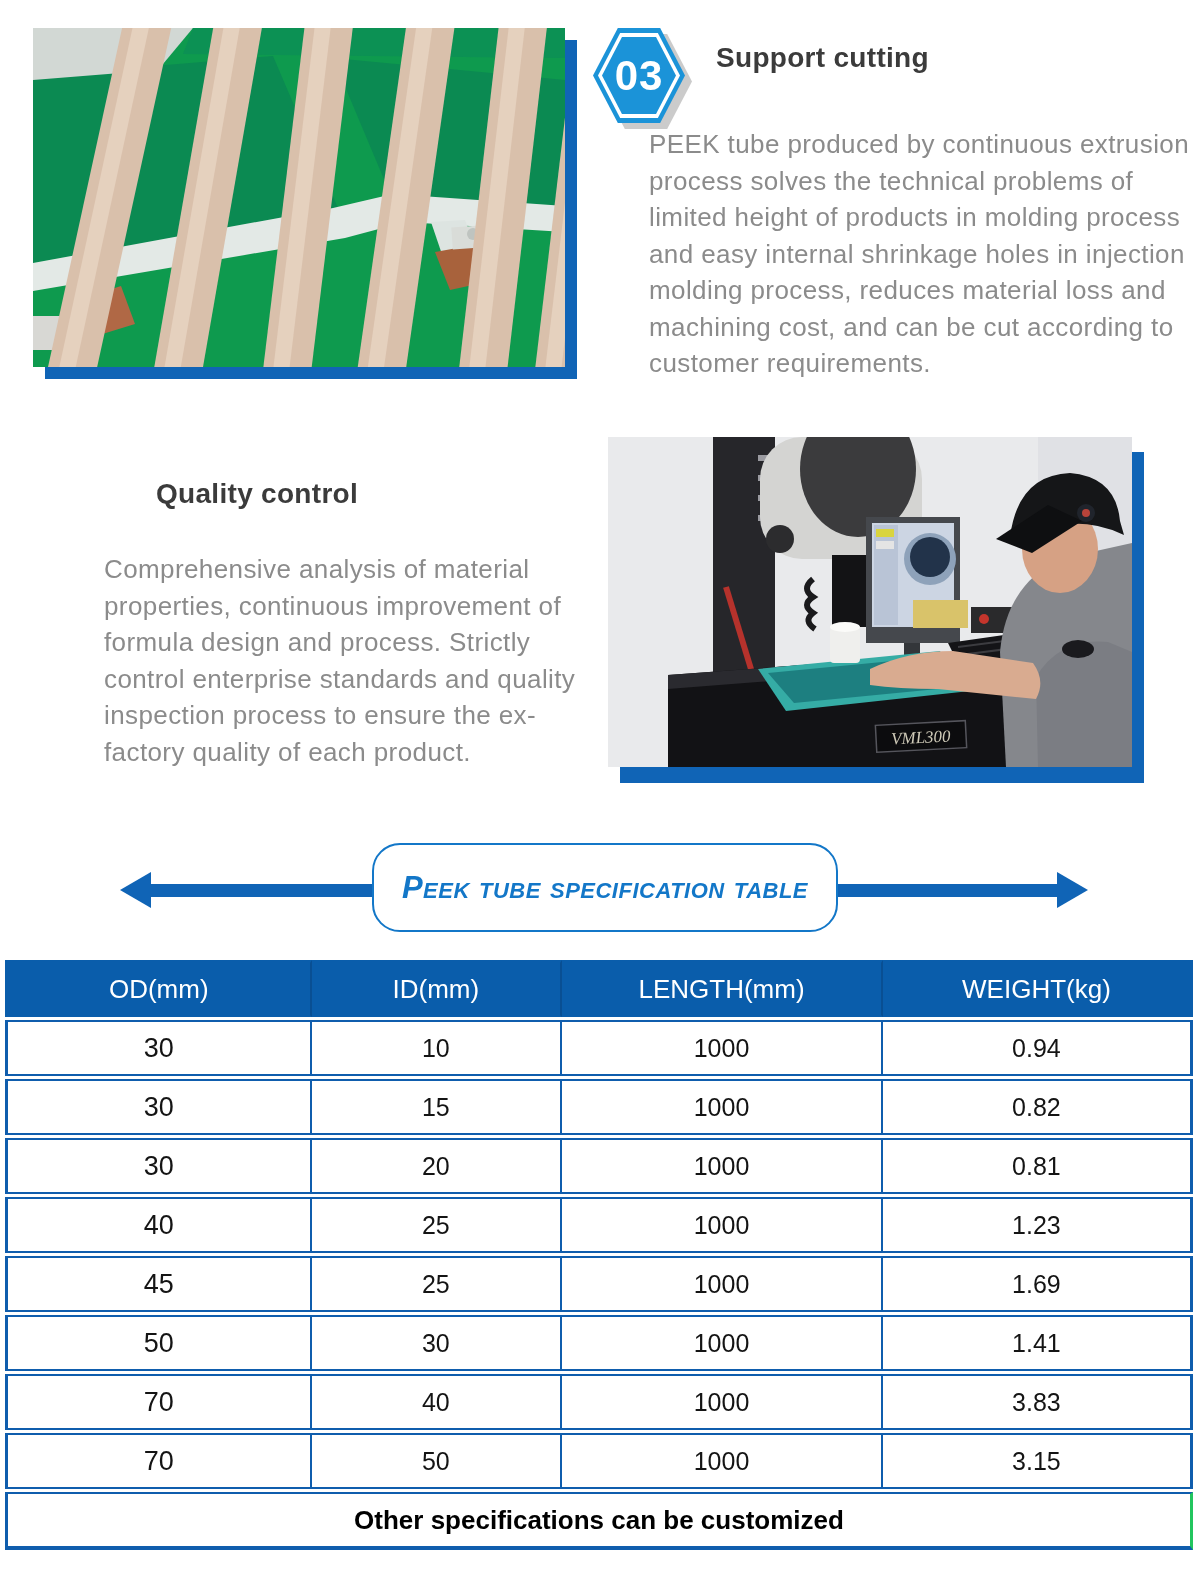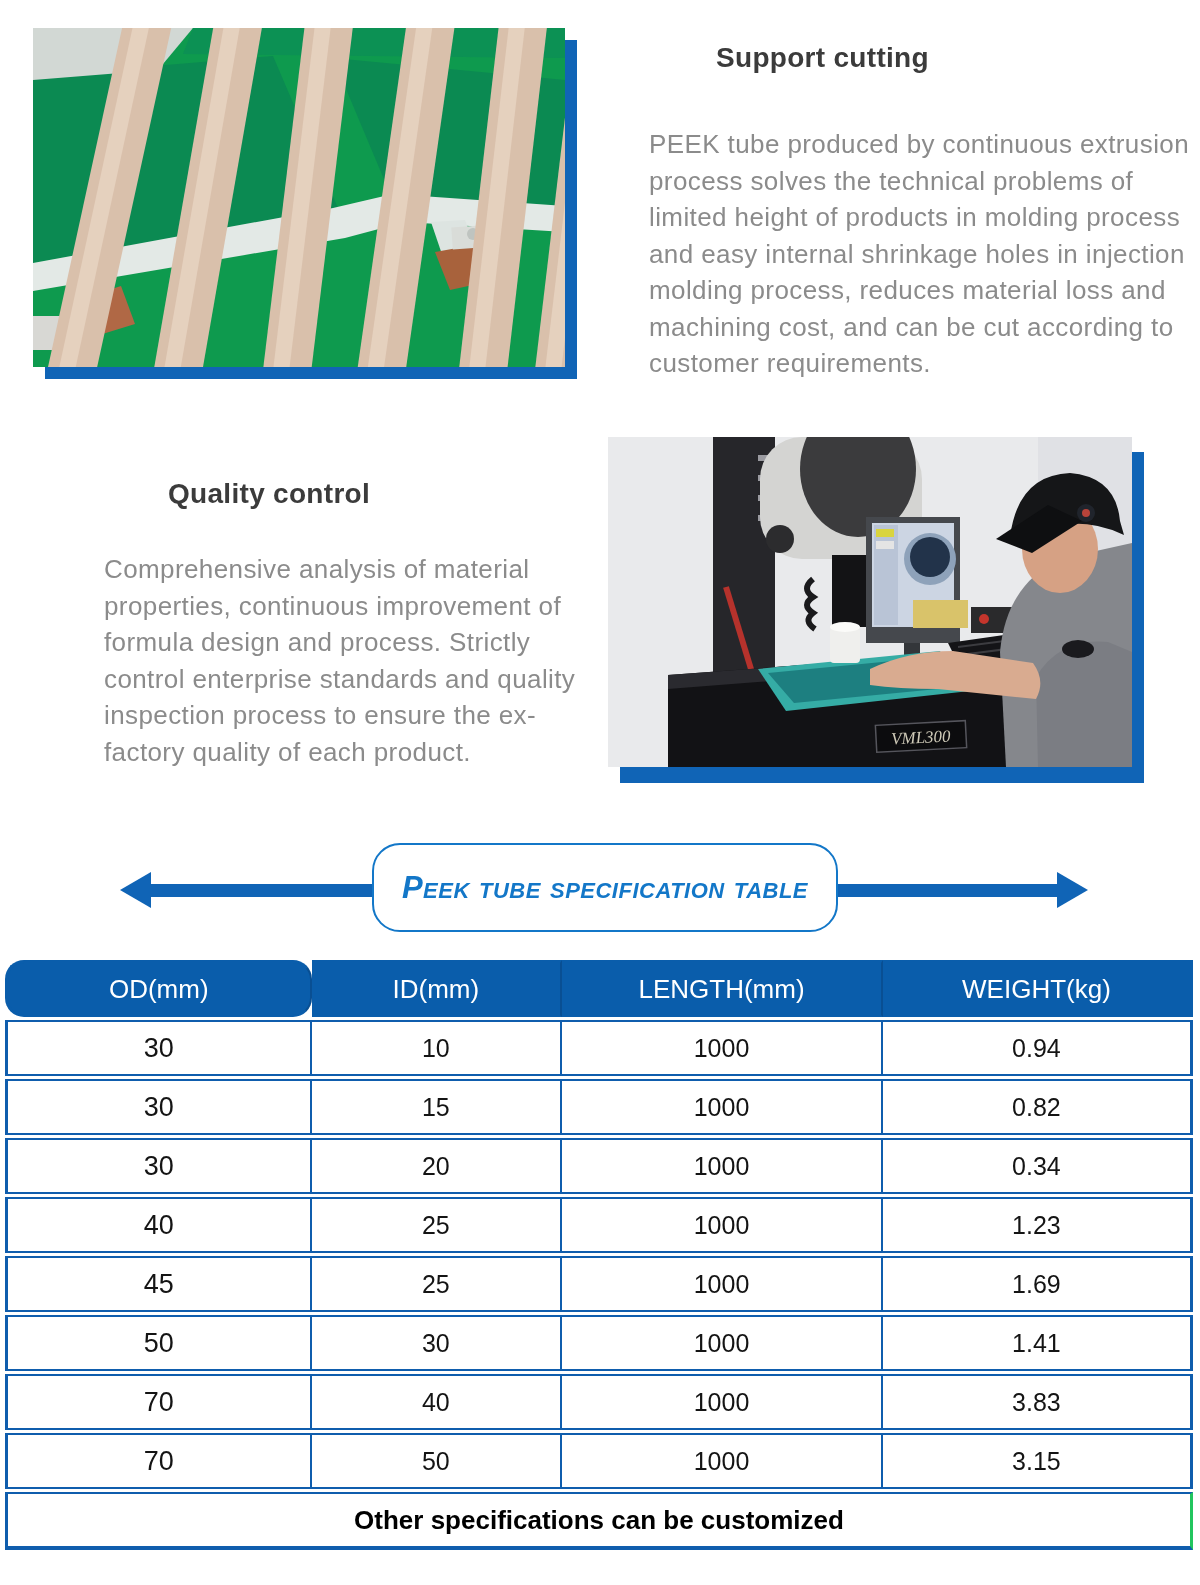--- a/index.html
+++ b/index.html
@@ -36,21 +36,21 @@
   .arrow-left  { left:120px; width:252px; }
   .arrow-right { left:838px; width:250px; }
   .arrow-left .head  { width:0; height:0; border-top:18px solid transparent; border-bottom:18px solid transparent; border-right:31px solid #1064b6; }
   .arrow-right .head { width:0; height:0; border-top:18px solid transparent; border-bottom:18px solid transparent; border-left:31px solid #1064b6; }
 
   
   table.spec { position:absolute; left:5px; top:957px; width:1188px;
                border-collapse:separate; border-spacing:0 3px; table-layout:fixed; }
   table.spec th { background:#0a5dab; color:#ffffff; font-weight:400; font-size:26px; height:50px;
                   border-top:3px solid #0a5dab; border-bottom:2px solid #0a5dab; border-right:2px solid #094f93; }
-  table.spec th:first-child { border-left:3px solid #0a5dab;border-radius:19px; }
+  table.spec th:first-child { border-left:3px solid #0a5dab; }
   table.spec th:last-child  { border-right:3px solid #0a5dab; }
   table.spec td { background:#ffffff; color:#141414; text-align:center; font-size:25px; height:50px;
                   border-top:2px solid #0f5dad; border-bottom:2px solid #0f5dad; border-right:2px solid #0f5dad; }
   table.spec td:first-child { border-left:3px solid #0f5dad; font-size:27px; }
   table.spec td:last-child  { border-right:3px solid #0f5dad; }
   table.spec tr.footer-row td { font-weight:700; font-size:26px; color:#000;
                   border-bottom:4px solid #0f5dad; border-left:3px solid #0f5dad; border-right:3px solid #22c55e; }
 
   .note { position:absolute; left:4px; top:1540px; color:#949494; font-size:24px; letter-spacing:0.3px; }
 </style>
@@ -86,24 +86,29 @@
         <line x1="112" y1="-20" x2="30" y2="360"></line>
         <line x1="202" y1="-20" x2="136" y2="360"></line>
         <line x1="292" y1="-20" x2="246" y2="360"></line>
         <line x1="394" y1="-20" x2="340" y2="360"></line>
         <line x1="486" y1="-20" x2="442" y2="360"></line>
         <line x1="562" y1="-10" x2="518" y2="360"></line>
       </g>
     </svg>
   </div>
 
+  <div class="hex-wrap" style="left:593px; top:28px;">
+    <div class="hex">
+      <span>03</span>
+    </div>
+  </div>
   <div class="step-title" style="left:716px; top:42px;">Support cutting</div>
   <div class="step-body" style="left:649px; top:126px; width:556px;">PEEK tube produced by continuous extrusion process solves the technical problems of limited height of products in molding process and easy internal shrinkage holes in injection molding process, reduces material loss and machining cost, and can be cut according to customer requirements.</div>
 
-  <div class="step-title" style="left:168px; top:478px;">Quality control</div>
+  <div class="step-title" style="left:156px; top:478px;">Quality control</div>
   <div class="step-body" style="left:104px; top:551px; width:505px;">Comprehensive analysis of material properties, continuous improvement of formula design and process. Strictly control enterprise standards and quality inspection process to ensure the ex-factory quality of each product.</div>
 
   <div class="photo-shadow" style="left:620px; top:452px; width:524px; height:331px;"></div>
   <div class="photo" style="left:608px; top:437px; width:524px; height:330px; background:#e9eaec;">
     <svg width="524" height="330" viewBox="0 0 524 330">
       <rect x="0" y="0" width="524" height="330" fill="#e9eaec"></rect>
       <rect x="430" y="0" width="94" height="330" fill="#e0e1e5"></rect>
       <rect x="105" y="0" width="62" height="290" fill="#26262a"></rect>
       <g fill="#9a9aa0">
           <rect x="150" y="18" width="16" height="6"></rect>
@@ -188,21 +193,21 @@
     <tr>
       <td>30</td>
       <td>15</td>
       <td>1000</td>
       <td>0.82</td>
     </tr>
     <tr>
       <td>30</td>
       <td>20</td>
       <td>1000</td>
-      <td>0.34</td>
+      <td>0.81</td>
     </tr>
     <tr>
       <td>40</td>
       <td>25</td>
       <td>1000</td>
       <td>1.23</td>
     </tr>
     <tr>
       <td>45</td>
       <td>25</td>

